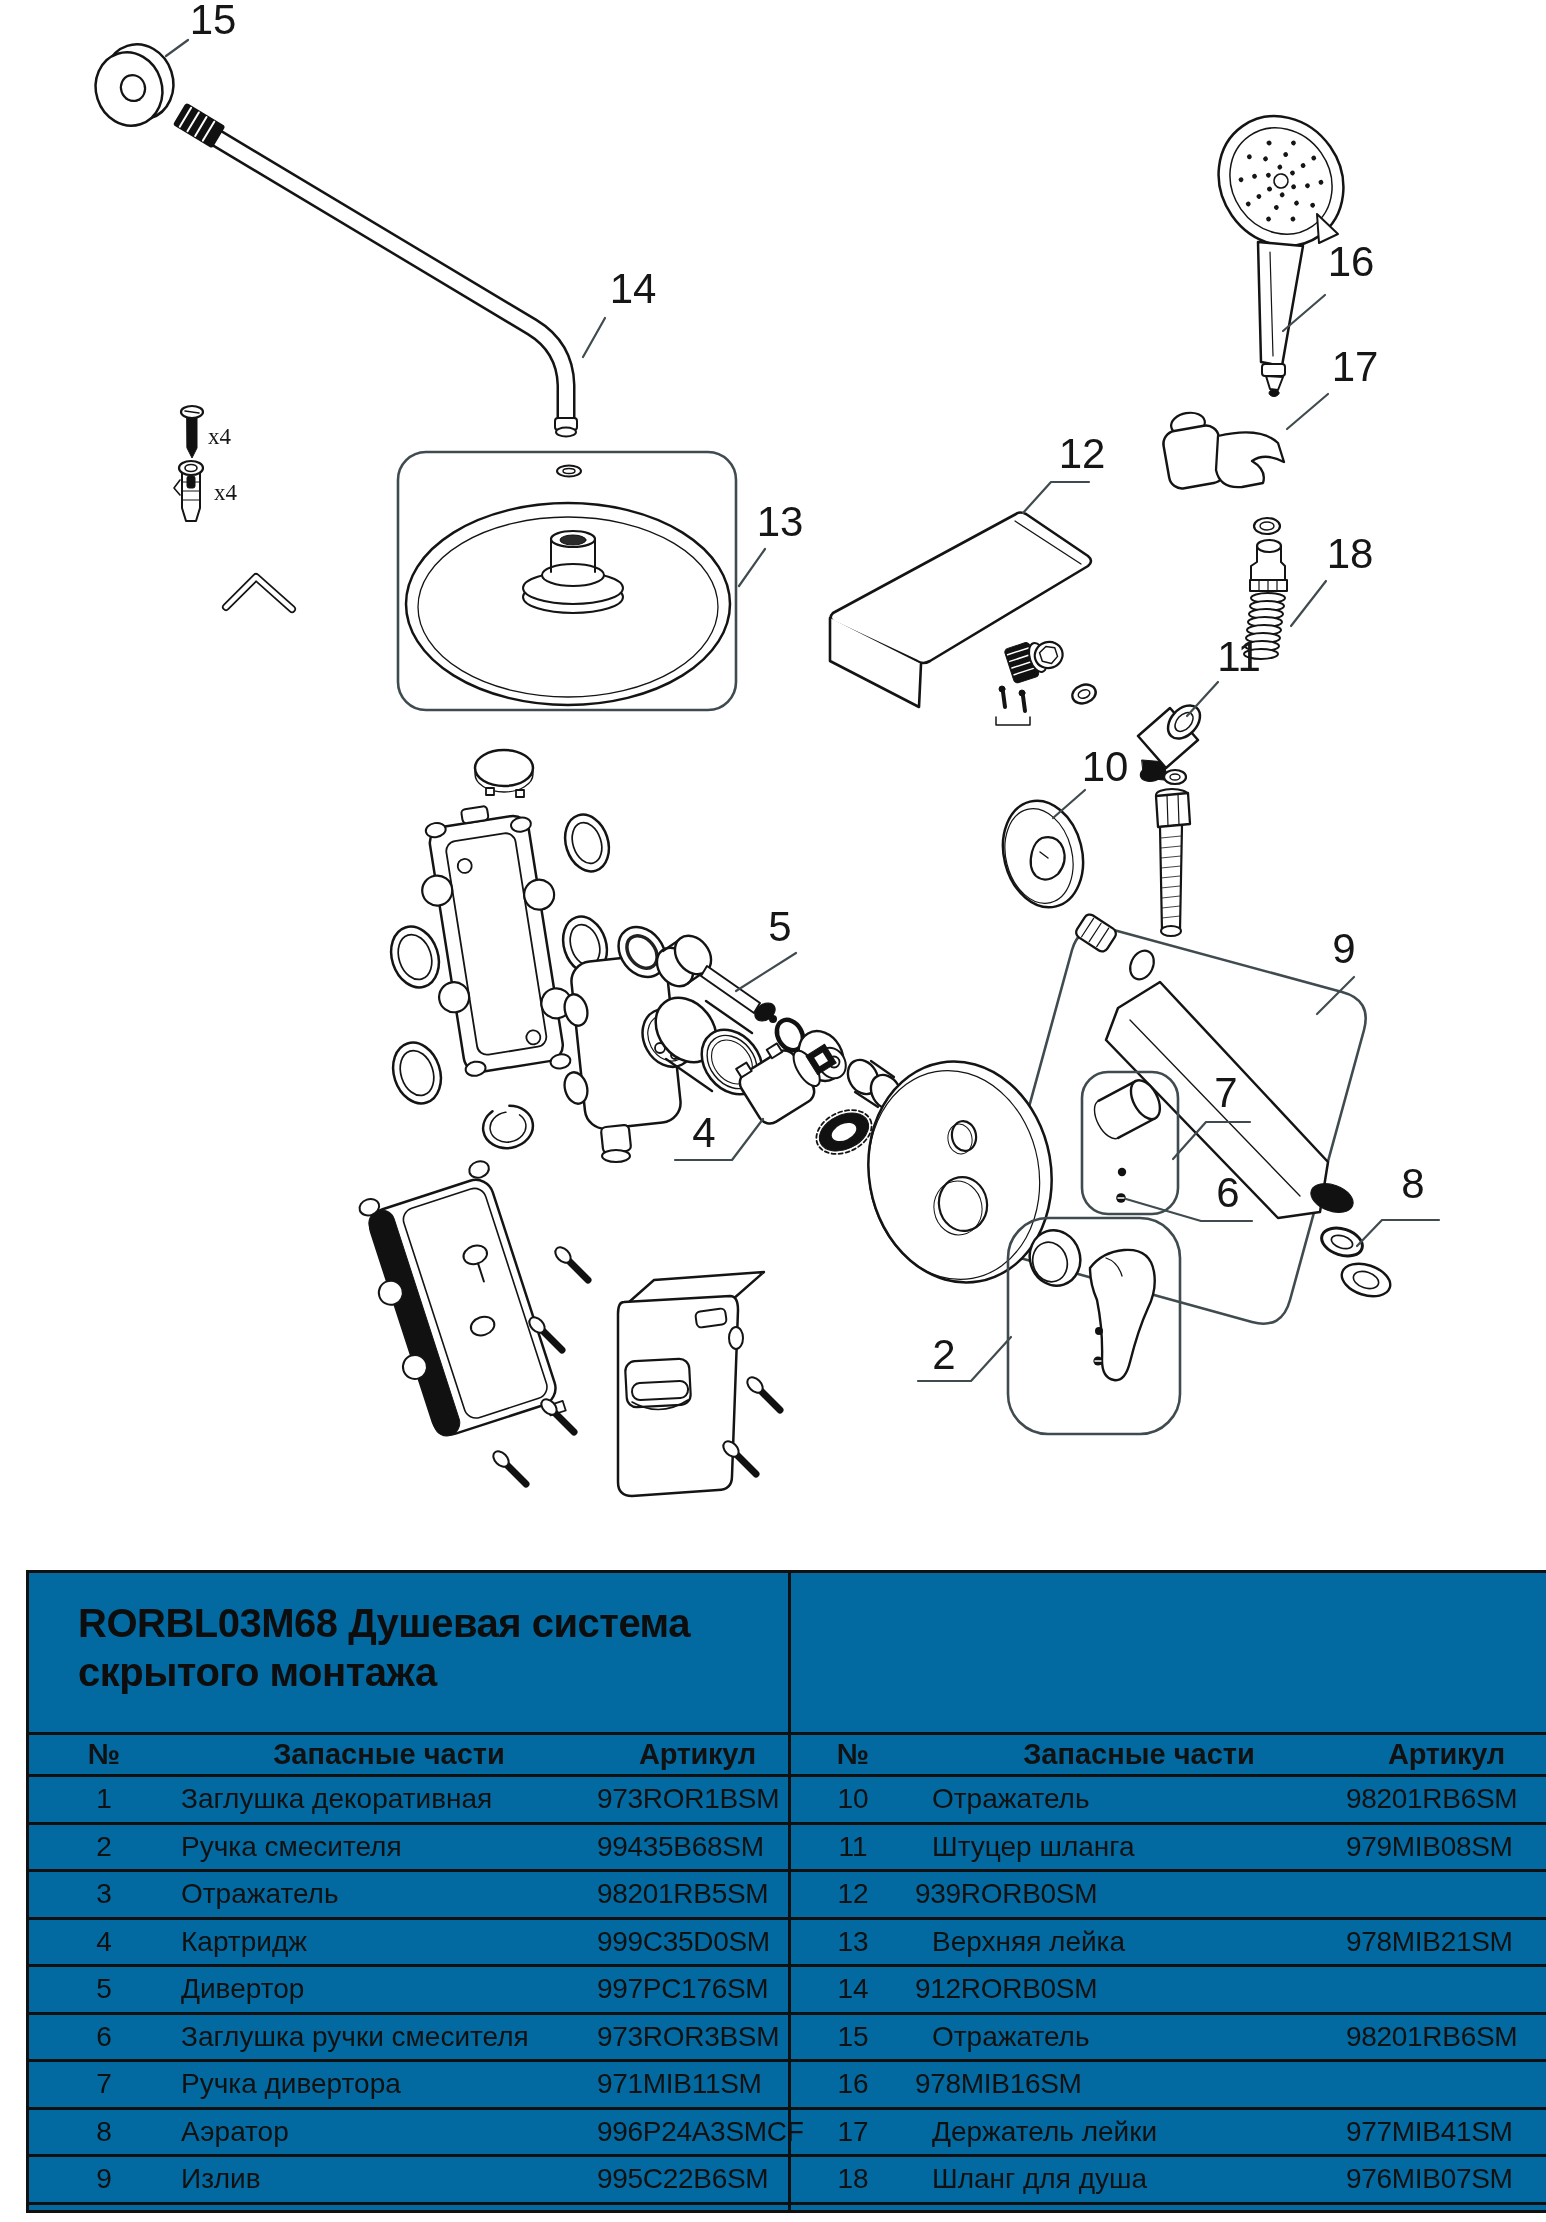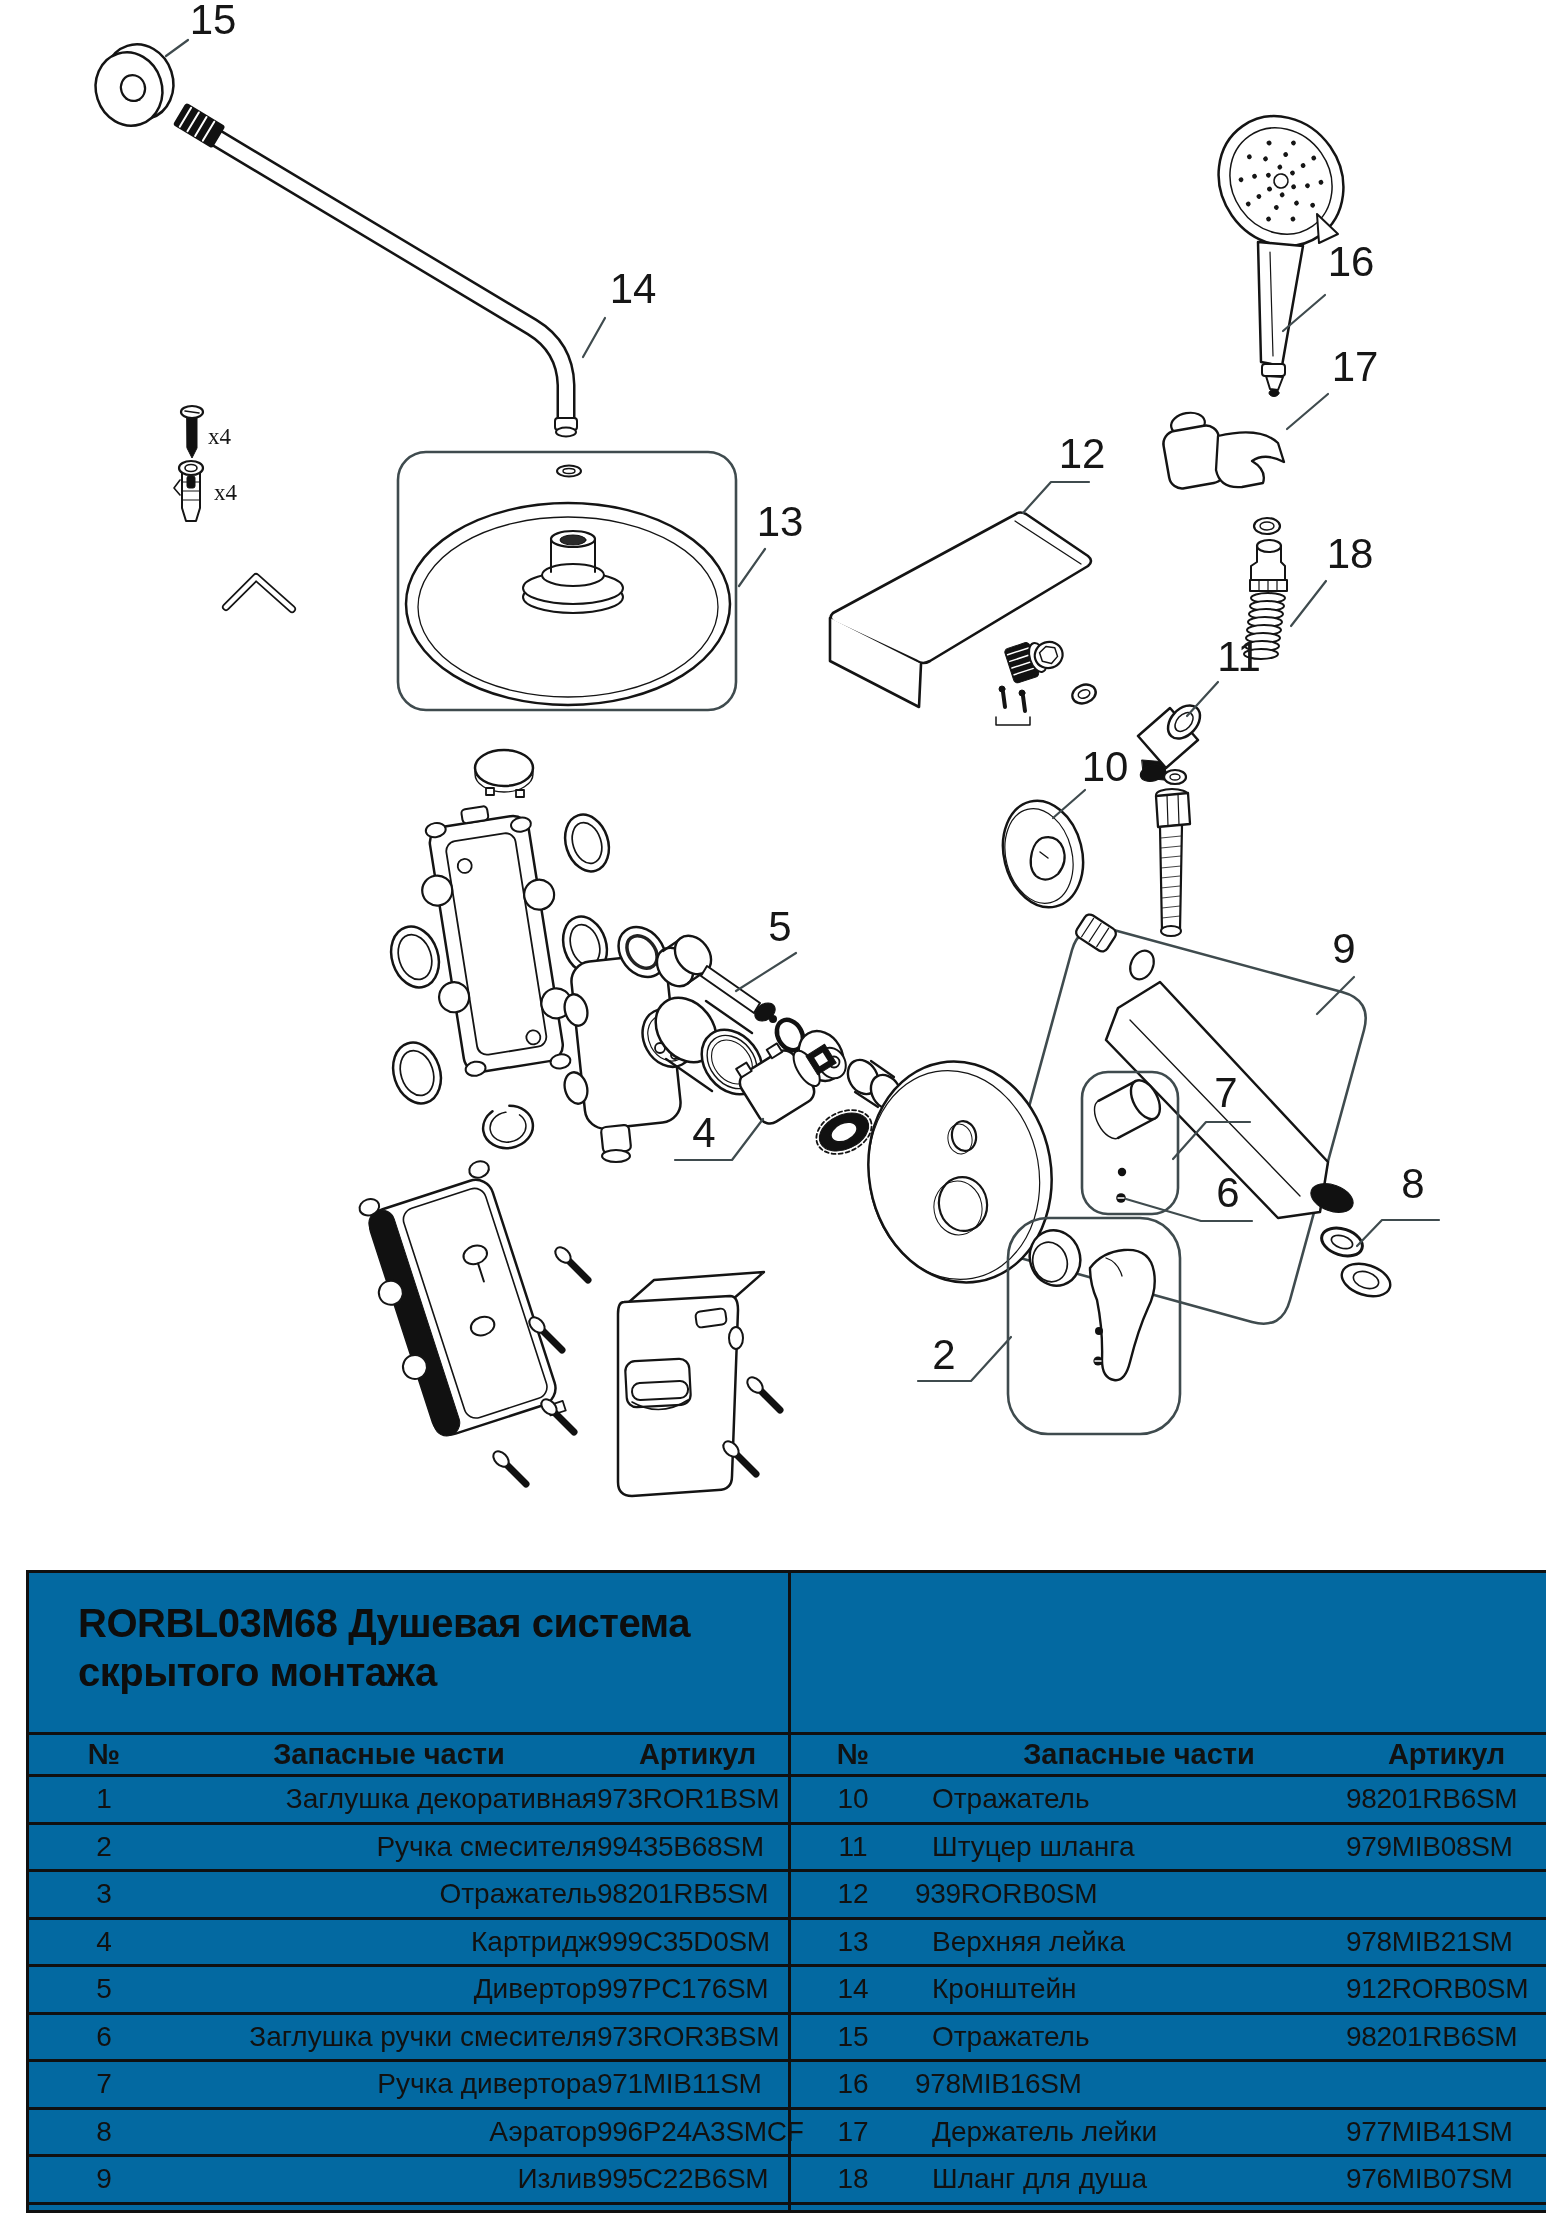--- a/index.html
+++ b/index.html
@@ -17,21 +17,21 @@
                font-size:40px;font-weight:bold;line-height:49px;letter-spacing:-.5px;color:#0d0d0d;}
   .tbl{position:absolute;top:159px;}
   .tbl-left{left:0;width:759px;}
   .tbl-right{left:762px;width:764px;}
   .thead{display:flex;align-items:center;height:45px;box-sizing:border-box;
          border-top:3px solid #101010;border-bottom:3px solid #101010;
          font-weight:bold;font-size:29px;}
   .trow{display:flex;align-items:center;height:47.5px;box-sizing:border-box;
         border-bottom:3px solid #101010;font-size:28px;}
   .tbl-left  .c1{flex:0 0 150px;text-align:center;}
-  .tbl-left  .c2{flex:0 0 418px;padding-left:2px;box-sizing:border-box;text-align:right;}
+  .tbl-left  .c2{flex:0 0 418px;padding-left:2px;box-sizing:border-box;}
   .tbl-left  .c3{flex:1;letter-spacing:-.3px;}
   .tbl-right .c1{flex:0 0 124px;text-align:center;}
   .tbl-right .c2{flex:0 0 431px;padding-left:17px;box-sizing:border-box;}
   .tbl-right .c3{flex:1;letter-spacing:-.3px;}
   .thead .c3{padding-left:42px;box-sizing:border-box;}
 </style>
 </head>
 <body>
 
 <div class="canvas">
@@ -531,21 +531,20 @@
           <span class="c1">12</span>
           <span class="c3">939RORB0SM</span>
         </div>
     <div class="trow">
           <span class="c1">13</span>
           <span class="c2">Верхняя лейка</span>
           <span class="c3">978MIB21SM</span>
         </div>
     <div class="trow">
           <span class="c1">14</span>
-          <span class="c2">Кронштейн</span>
           <span class="c3">912RORB0SM</span>
         </div>
     <div class="trow">
           <span class="c1">15</span>
           <span class="c2">Отражатель</span>
           <span class="c3">98201RB6SM</span>
         </div>
     <div class="trow">
           <span class="c1">16</span>
           <span class="c3">978MIB16SM</span>

